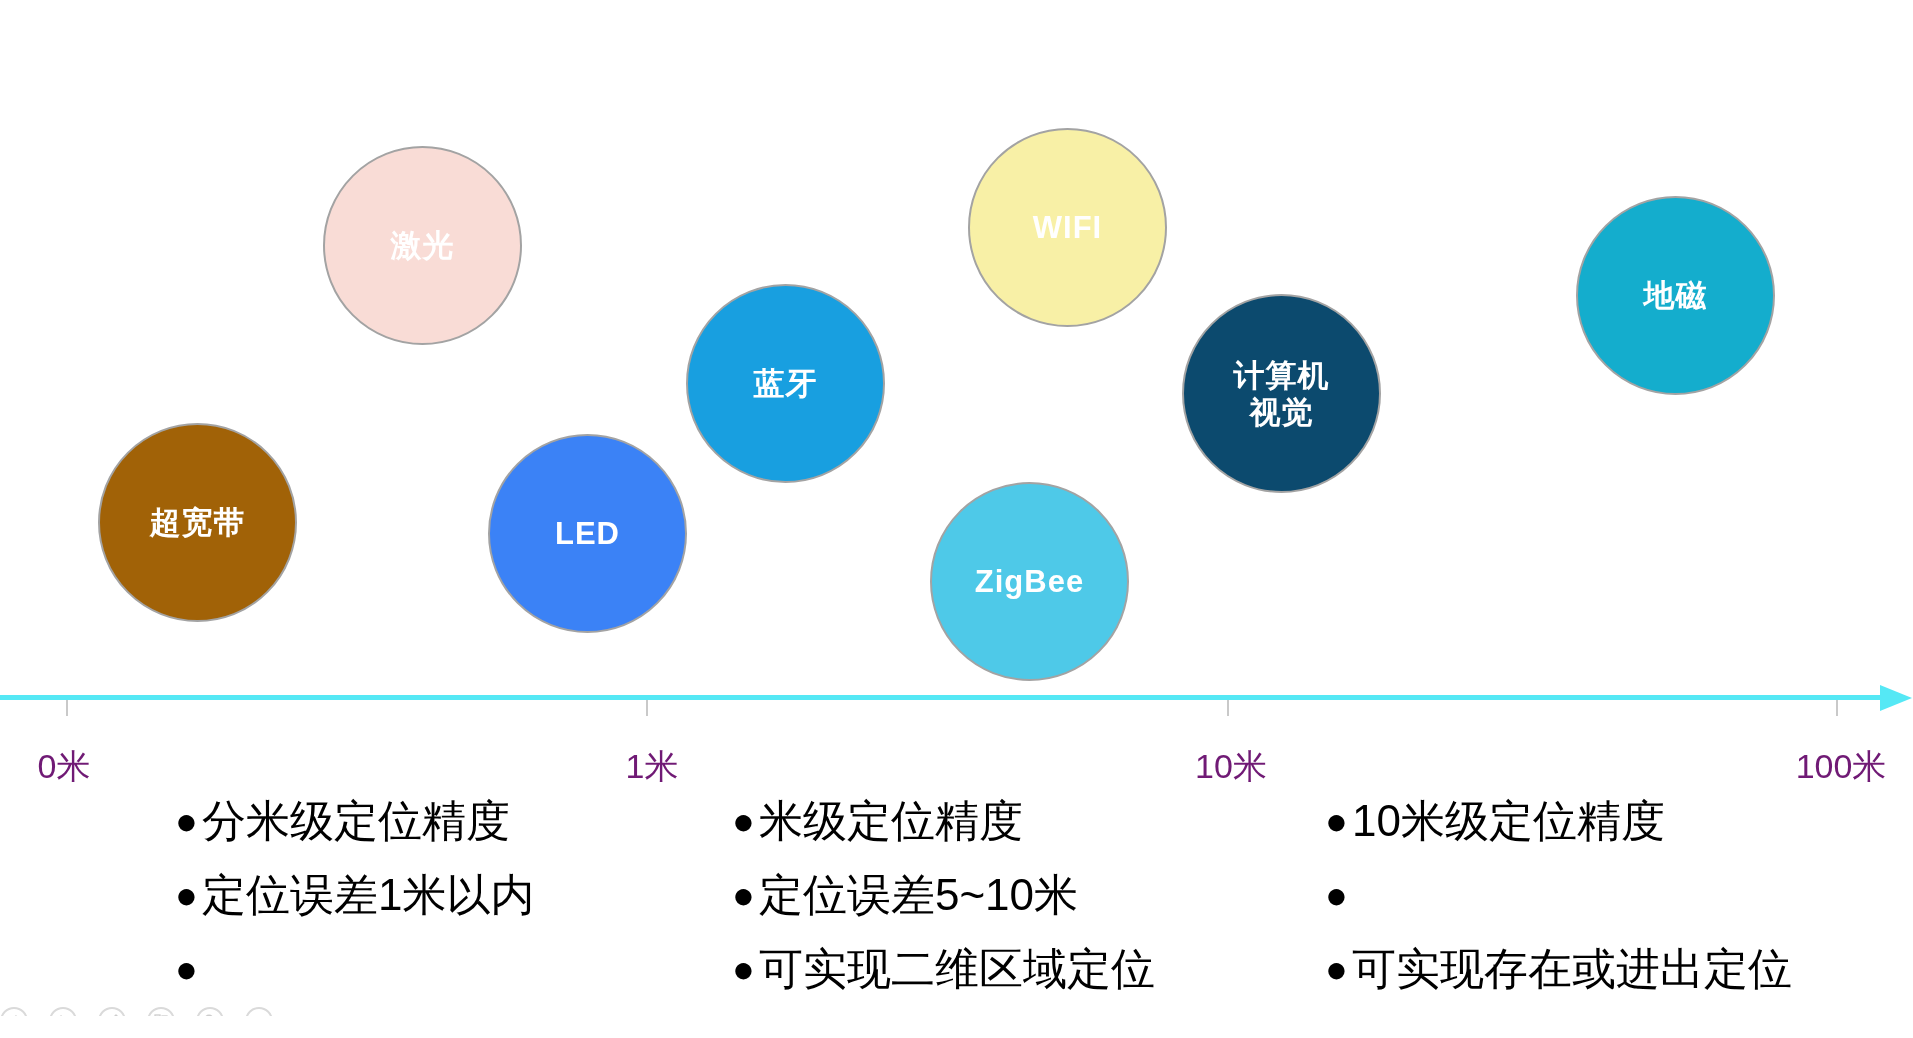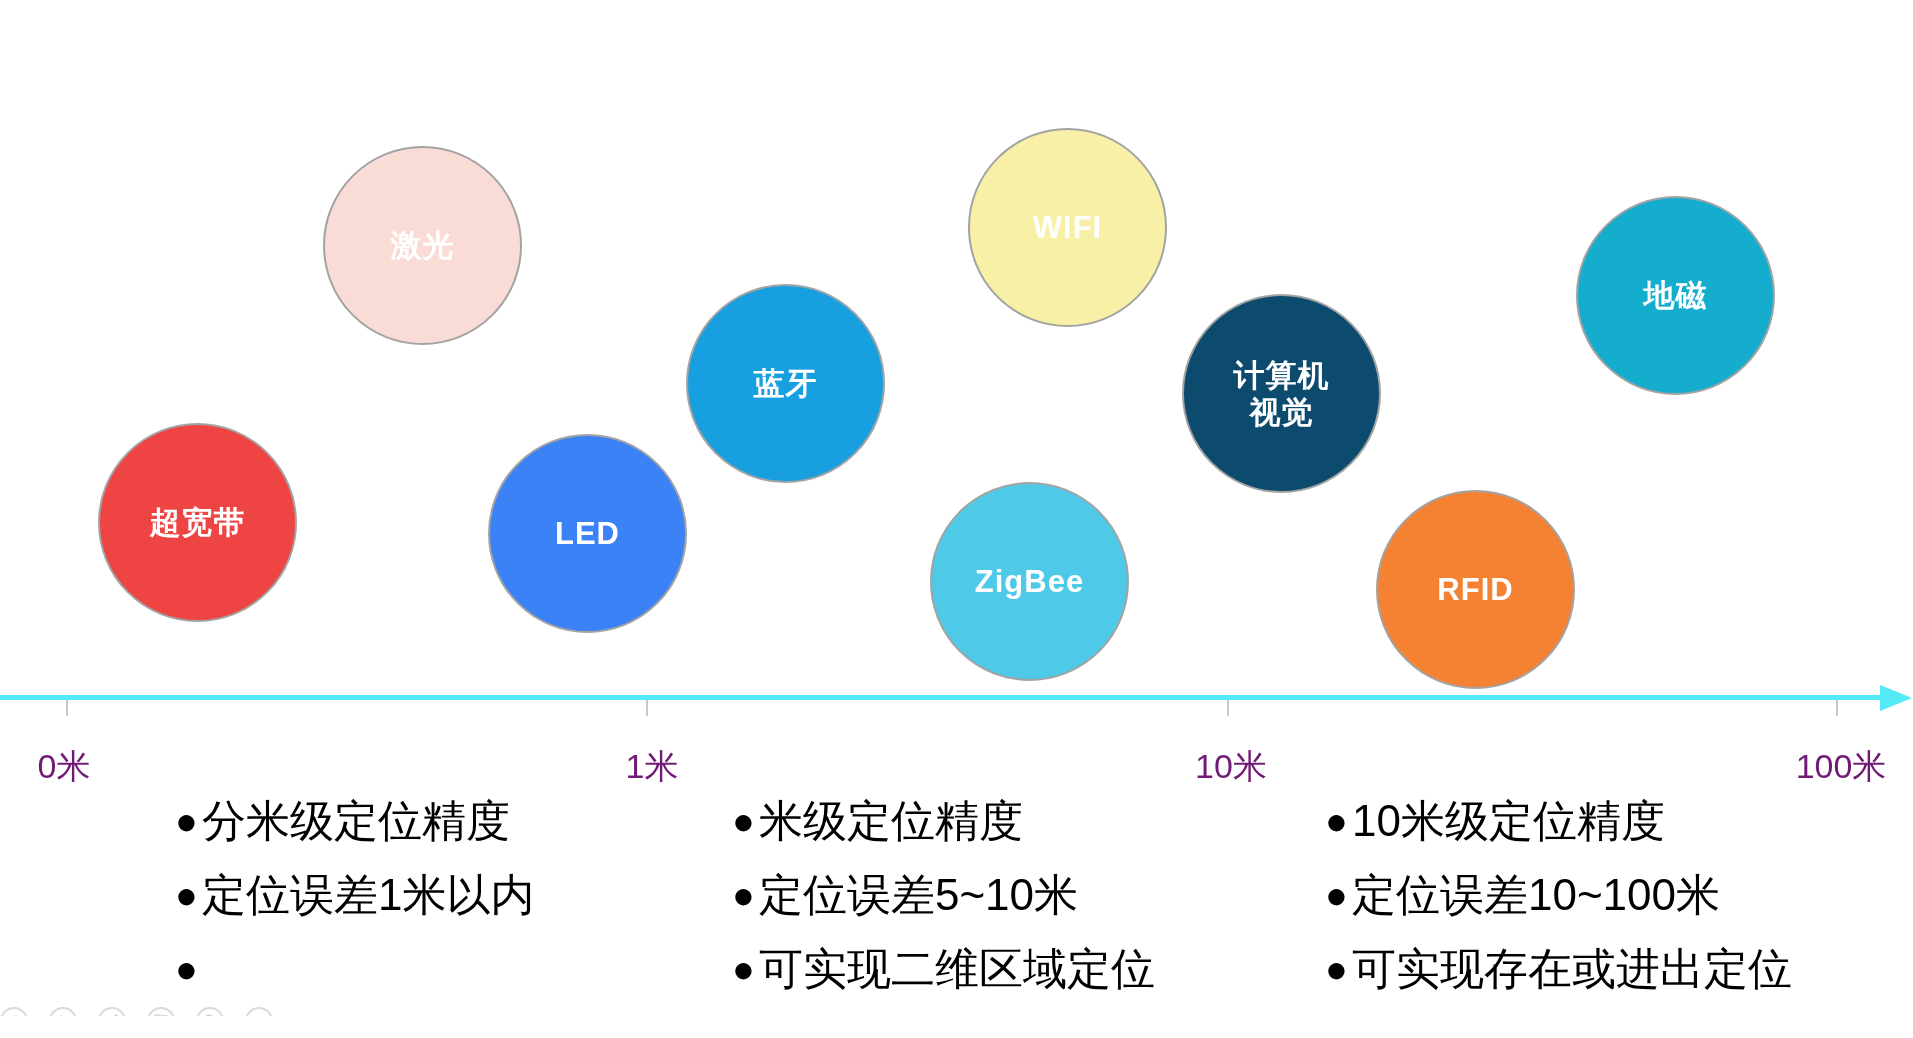--- a/index.html
+++ b/index.html
@@ -48,41 +48,38 @@
   .tool-btn svg{display:block;}
 </style>
 </head>
 <body>
 
 <div class="stage">
 
   <div class="bubble b-laser" style="background-color: rgb(249, 220, 214);">
     <span class="bubble-label">激光</span>
   </div>
-  <div class="bubble b-uwb" style="background-color: #ef4444;">
+  <div class="bubble b-uwb" style="background-color: #a16207;">
     <span class="bubble-label">超宽带</span>
   </div>
   <div class="bubble b-led" style="background-color: #3b82f6;">
     <span class="bubble-label">LED</span>
   </div>
   <div class="bubble b-bt" style="background-color: rgb(24, 159, 224); align-items: center;">
     <span class="bubble-label">蓝牙</span>
   </div>
   <div class="bubble b-wifi" style="background-color: rgb(248, 240, 166);">
     <span class="bubble-label">WIFI</span>
   </div>
   <div class="bubble b-cv" style="background-color: #0c4a6e;">
     <span class="bubble-label">计算机
 视觉</span>
   </div>
   <div class="bubble b-zigbee" style="background-color: rgb(78, 201, 232);">
     <span class="bubble-label">ZigBee</span>
-  </div>
-  <div class="bubble b-rfid" style="background-color: rgb(245, 130, 51);">
-    <span class="bubble-label">RFID</span>
   </div>
   <div class="bubble b-geomag" style="background-color: rgb(20, 173, 205);">
     <span class="bubble-label">地磁</span>
   </div>
 
   <div class="axis-line" style="background-color: rgb(85, 232, 245);"></div>
   <div class="axis-arrow" style="border-left-color: rgb(85, 232, 245);"></div>
   <div class="tick t0"></div>
   <div class="tick t1"></div>
   <div class="tick t2"></div>
@@ -119,21 +116,20 @@
       <span>可实现二维区域定位</span>
     </div>
   </div>
   <div class="legend-col c2">
     <div class="legend-row">
       <span class="legend-bullet">●</span>
       <span>10米级定位精度</span>
     </div>
     <div class="legend-row">
       <span class="legend-bullet">●</span>
-      <span>定位误差10~100米</span>
     </div>
     <div class="legend-row">
       <span class="legend-bullet">●</span>
       <span>可实现存在或进出定位</span>
     </div>
   </div>
 
   <div class="toolbar">
     <div class="tool-btn tb0">
       <svg width="16" height="16" viewBox="0 0 16 16">

